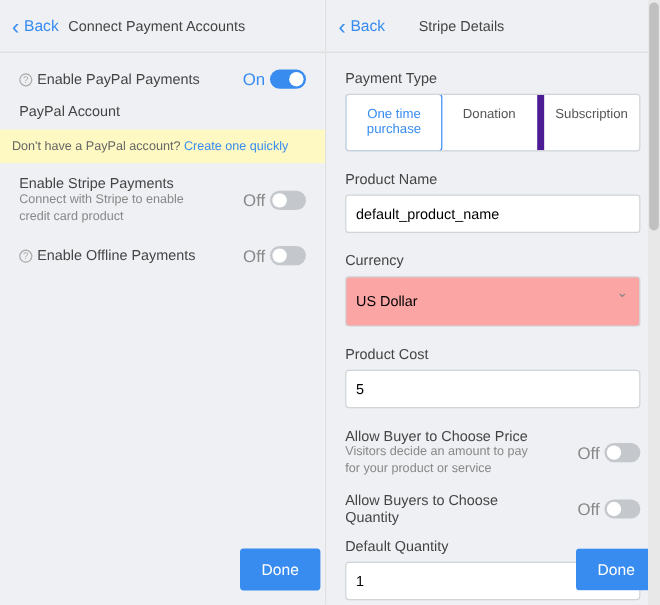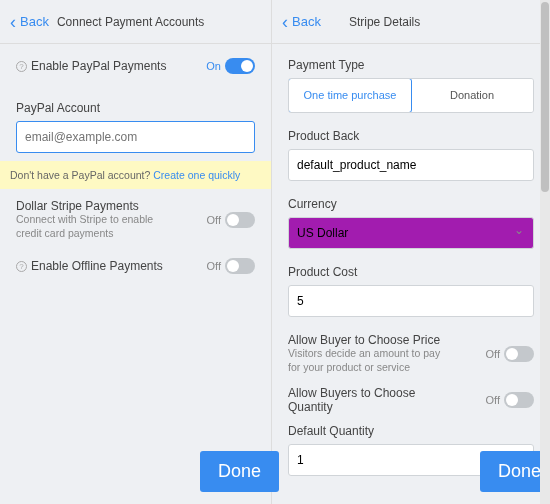--- a/index.html
+++ b/index.html
@@ -10,43 +10,43 @@
 .hdr{display:flex;align-items:center;height:44px;padding:0 10px;border-bottom:1px solid #ddd;gap:8px}
 .back{color:#388cf0;font-size:13px;display:flex;align-items:center;cursor:pointer;gap:4px}
 .back::before{content:"‹";font-size:18px;line-height:1}
 .title{font-size:12px;color:#444}
 .body{flex:1;overflow-y:auto;padding:14px 16px 60px}
 .row{display:flex;align-items:center;justify-content:space-between;margin-bottom:6px}
 .lbl{font-size:12px;color:#444;display:flex;align-items:center;gap:4px}
 .lbl.sub{color:#888;font-size:10.5px;line-height:1.3;max-width:160px}
 .helpq{width:11px;height:11px;border:1px solid #aaa;border-radius:50%;font-size:8px;color:#aaa;display:inline-flex;align-items:center;justify-content:center}
 .toggle{display:flex;align-items:center;gap:4px}
-.togtxt{font-size:11px}
+.togtxt{font-size:14px}
 .togtxt.on{color:#388cf0}
 .togtxt.off{color:#888}
 .switch{width:30px;height:16px;border-radius:8px;position:relative;cursor:pointer}
 .switch.on{background:#388cf0}
 .switch.off{background:#c4c8cc}
 .knob{width:12px;height:12px;background:#fff;border-radius:50%;position:absolute;top:2px}
 .switch.on .knob{right:2px}
 .switch.off .knob{left:2px}
 .sec-lbl{font-size:12px;color:#444;margin:10px 0 6px}
 .inp{width:100%;height:32px;border:1px solid #388cf0;border-radius:3px;padding:0 8px;font-size:12px;outline:none;background:#fff}
 .inp.plain{border:1px solid #d0d4d8}
 .hint{background:#fef9c3;font-size:10.5px;color:#666;padding:8px 10px;margin:8px -16px}
 .hint a{color:#388cf0;text-decoration:none;cursor:pointer}
 .item{margin:10px 0}
 .seg{display:flex;border:1px solid #d0d4d8;border-radius:3px;overflow:hidden;margin-bottom:8px}
 .segbtn{flex:1;padding:10px 4px;font-size:11px;color:#555;text-align:center;background:#fff;cursor:pointer;border-right:6px solid #4c1d95;line-height:1.2}
 .segbtn:last-child{border-right:none}
 .segbtn.active{color:#388cf0;border:1px solid #388cf0;margin:-1px;z-index:1;border-radius:3px}
-.sel{width:100%;height:32px;border:1px solid #d0d4d8;border-radius:3px;padding:0 8px;font-size:12px;background:#a21caf;appearance:none;position:relative}
+.sel{width:100%;height:42px;border:1px solid #d0d4d8;border-radius:3px;padding:0 8px;font-size:12px;background:#fca5a5;appearance:none;position:relative}
 .selwrap{position:relative}
 .selwrap::after{content:"⌄";position:absolute;right:10px;top:6px;color:#888;pointer-events:none;font-size:12px}
-.done{position:absolute;bottom:12px;background:#388cf0;color:#fff;border:none;padding:10px 18px;font-size:18px;border-radius:3px;cursor:pointer}
+.done{position:absolute;bottom:12px;background:#388cf0;color:#fff;border:none;padding:10px 18px;font-size:13px;border-radius:3px;cursor:pointer}
 .done.l{left:200px}
 .done.r{left:480px}
 .scrolltrack{position:absolute;right:0;top:0;width:10px;height:504px;background:#e8e8e8}
 .scrollthumb{position:absolute;right:1px;top:2px;width:8px;height:190px;background:#c0c0c0;border-radius:4px}
 </style>
 </head>
 <body>
 
 <div class="panel left">
   <div class="hdr">
@@ -61,27 +61,26 @@
           <span class="helpq">?</span>
           <span>Enable PayPal Payments</span>
         </div>
       <div class="toggle">
           <span class="togtxt on">On</span>
           <span class="switch on">
             <span class="knob"></span>
           </span>
         </div>
     </div>
-    <div class="sec-lbl" style="margin-top:27px">PayPal Account</div>
-    <input class="inp" placeholder="email@example.com" style="">
+    <div class="sec-lbl" style="margin-top:12px">PayPal Account</div>
     <div class="hint"><span>Don't have a PayPal account?  </span><a>Create one quickly</a></div>
     <div class="row item">
       <div>
-        <div class="lbl">Dollar Stripe Payments</div>
-        <div class="lbl sub">Connect with Stripe to enable credit card payments</div>
+        <div class="lbl">Enable Stripe Payments</div>
+        <div class="lbl sub">Connect with Stripe to enable credit card product</div>
       </div>
       <div class="toggle">
           <span class="togtxt off">Off</span>
           <span class="switch off">
             <span class="knob"></span>
           </span>
         </div>
     </div>
     <div class="row item" style="margin-top:18px">
       <div class="lbl">
@@ -103,22 +102,23 @@
     <div class="back">
         <span>Back</span>
       </div>
     <div class="title" style="margin-left:20px">Stripe Details</div>
   </div>
   <div class="body">
     <div class="sec-lbl" style="margin-top:0">Payment Type</div>
     <div class="seg">
       <div class="segbtn active">One time purchase</div>
       <div class="segbtn">Donation</div>
+      <div class="segbtn">Subscription</div>
     </div>
-    <div class="sec-lbl" style="margin-top:16px">Product Back</div>
+    <div class="sec-lbl" style="margin-top:16px">Product Name</div>
     <input class="inp plain" value="default_product_name" style="">
     <div class="sec-lbl" style="margin-top:16px">Currency</div>
     <div class="selwrap"><select class="sel"><option>US Dollar</option></select></div>
     <div class="sec-lbl" style="margin-top:16px">Product Cost</div>
     <input class="inp plain" value="5" style="">
     <div class="row item" style="margin-top:16px">
       <div>
         <div class="lbl">Allow Buyer to Choose Price</div>
         <div class="lbl sub">Visitors decide an amount to pay for your product or service</div>
       </div>

